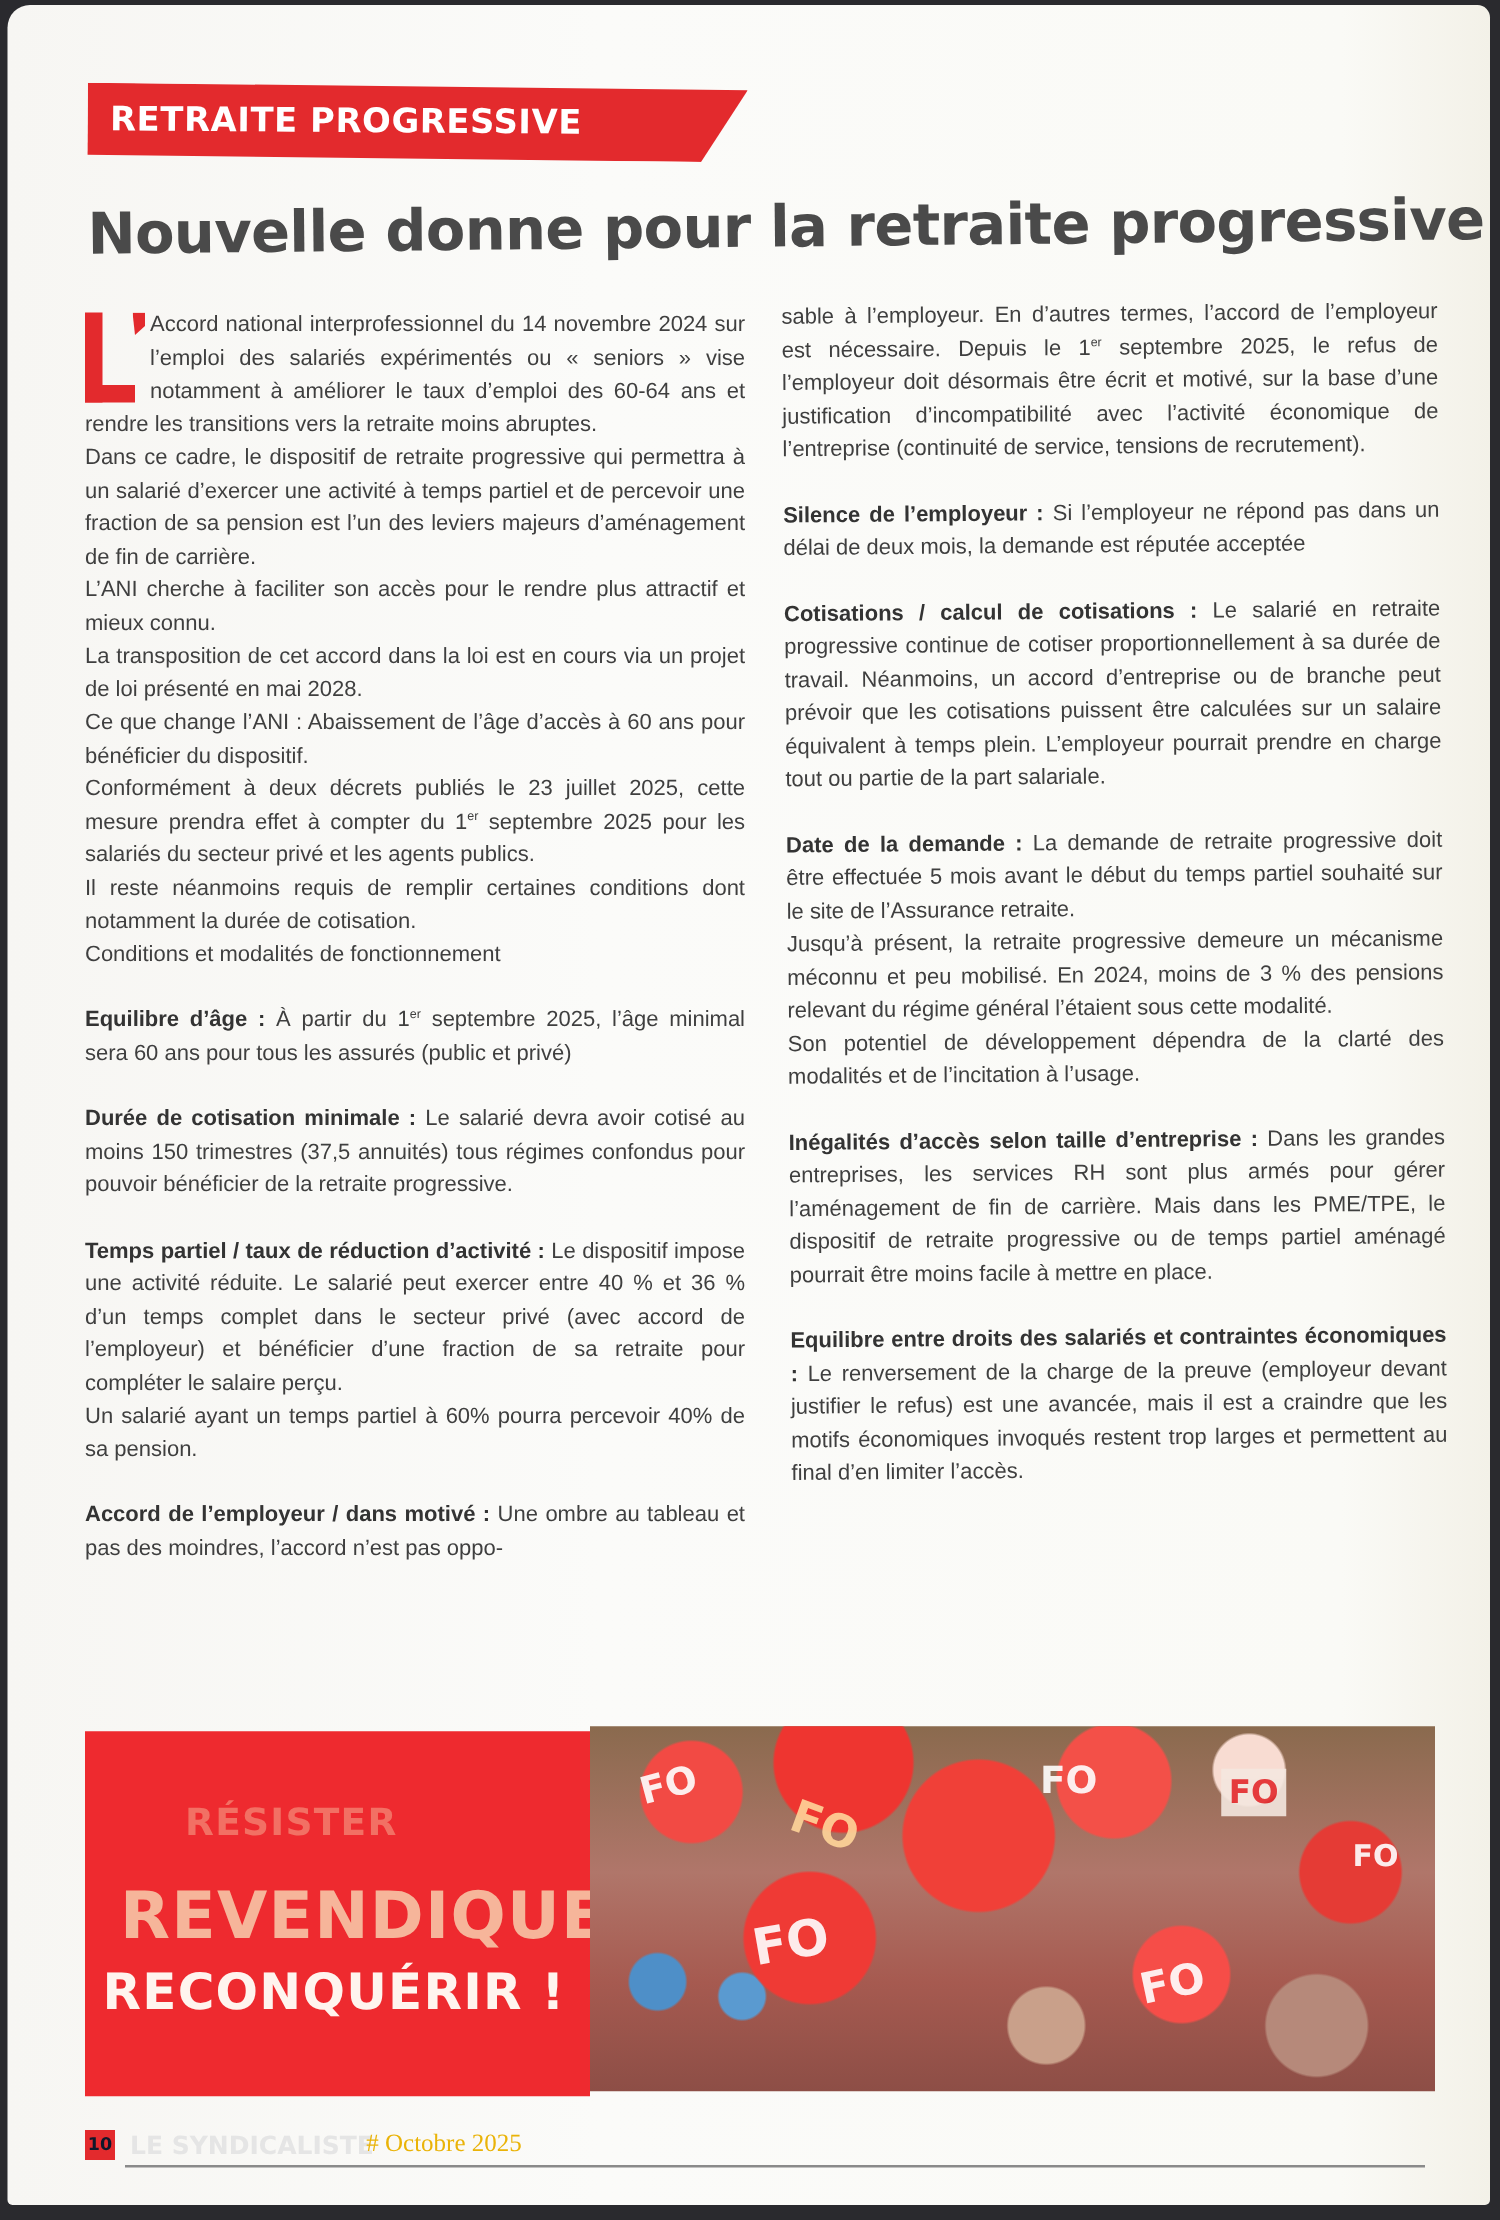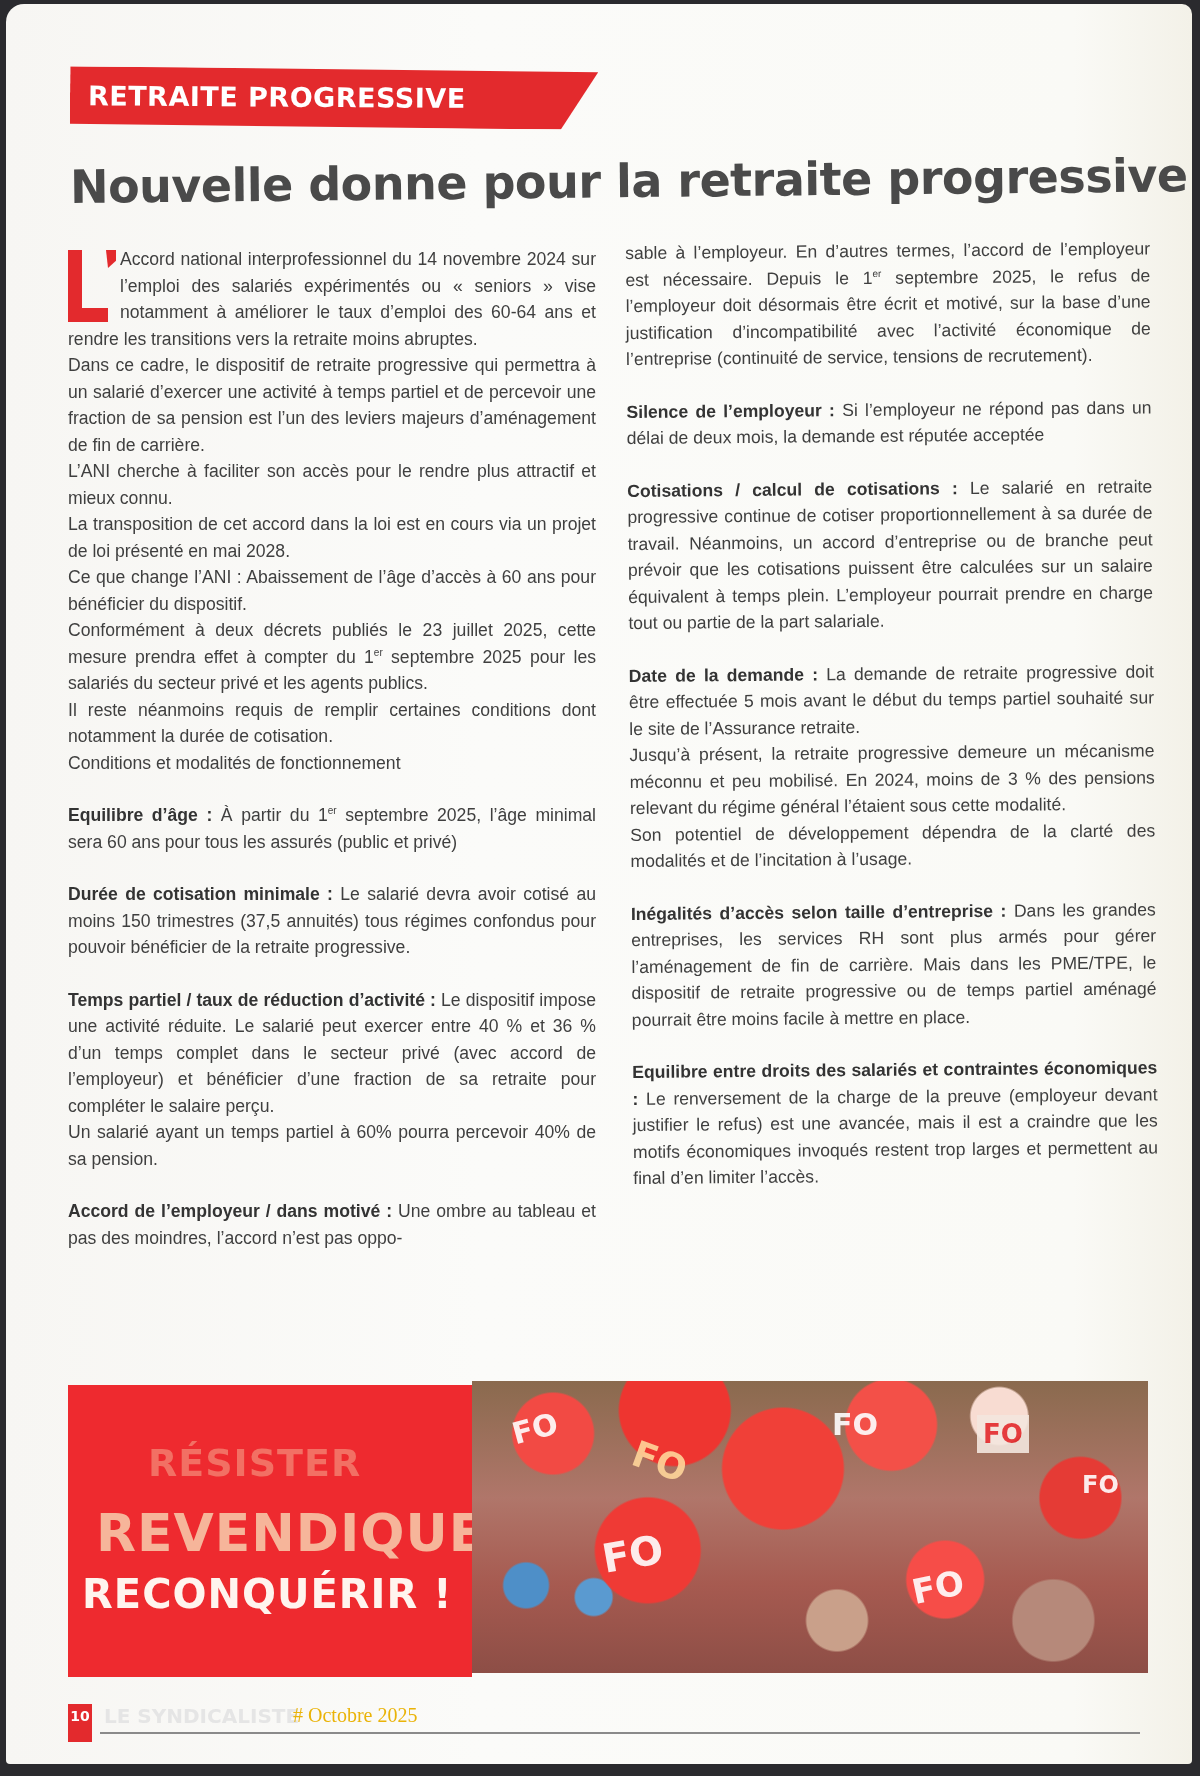--- a/index.html
+++ b/index.html
@@ -64,21 +64,21 @@
   .banner {
     position:absolute; left:68px; top:1385px; width:1080px; height:292px;
   }
   .banner .red {
     position:absolute; left:0; top:0; width:404px; height:292px; background:#ee2a2f;
   }
   .banner .red span {
     position:absolute; left:0; width:404px; text-align:left;
     font-family:"DejaVu Sans", sans-serif; font-weight:bold; letter-spacing:1px;
   }
-  .s1 { top:56px; left:80px !important; font-size:38px; color:#f27064; }
+  .s1 { top:56px; left:80px !important; font-size:30px; color:#f27064; }
   .s2 { top:118px; left:28px !important; font-size:52px; color:#f6b59a; }
   .s3 { top:186px; left:14px !important; font-size:40px; color:#fff4ee; }
   .banner .photo {
     position:absolute; left:404px; top:-4px; width:676px; height:292px; overflow:hidden;
     background:
       radial-gradient(circle at 12% 18%, #f24a44 0 40px, transparent 42px),
       radial-gradient(circle at 30% 10%, #ee3530 0 55px, transparent 57px),
       radial-gradient(circle at 46% 30%, #f04038 0 60px, transparent 62px),
       radial-gradient(circle at 62% 15%, #f35048 0 45px, transparent 47px),
       radial-gradient(circle at 78% 12%, #f8dcd2 0 28px, transparent 30px),
@@ -92,22 +92,22 @@
       linear-gradient(180deg,#8a6a4e 0%,#b0766a 40%,#a65a50 70%,#8d4e46 100%);
   }
   .flagtxt {
     position:absolute; color:#fff; font-weight:bold; font-family:"DejaVu Sans", sans-serif;
     opacity:0.9;
   }
   .footer {
     position:absolute; left:68px; top:1702px; width:1080px; height:30px;
   }
   .pgnum {
-    position:absolute; left:0; top:2px; width:24px; height:38px; background:#e32a2d;
-    color:#ffffff; font-size:14px; font-weight:bold; text-align:center; line-height:24px;
+    position:absolute; left:0; top:2px; width:24px; height:24px; background:#e32a2d;
+    color:#0f172a; font-size:14px; font-weight:bold; text-align:center; line-height:24px;
     font-family:"DejaVu Sans", sans-serif;
   }
   .mag {
     position:absolute; left:36px; top:2px; font-family:"DejaVu Sans", sans-serif;
     font-size:20px; font-weight:bold; color:#e5e5e5;
   }
   .issue {
     position:absolute; left:225px; top:2px; font-family:Liberation Serif, serif;
     font-size:20px; color:#eab308;
   }

